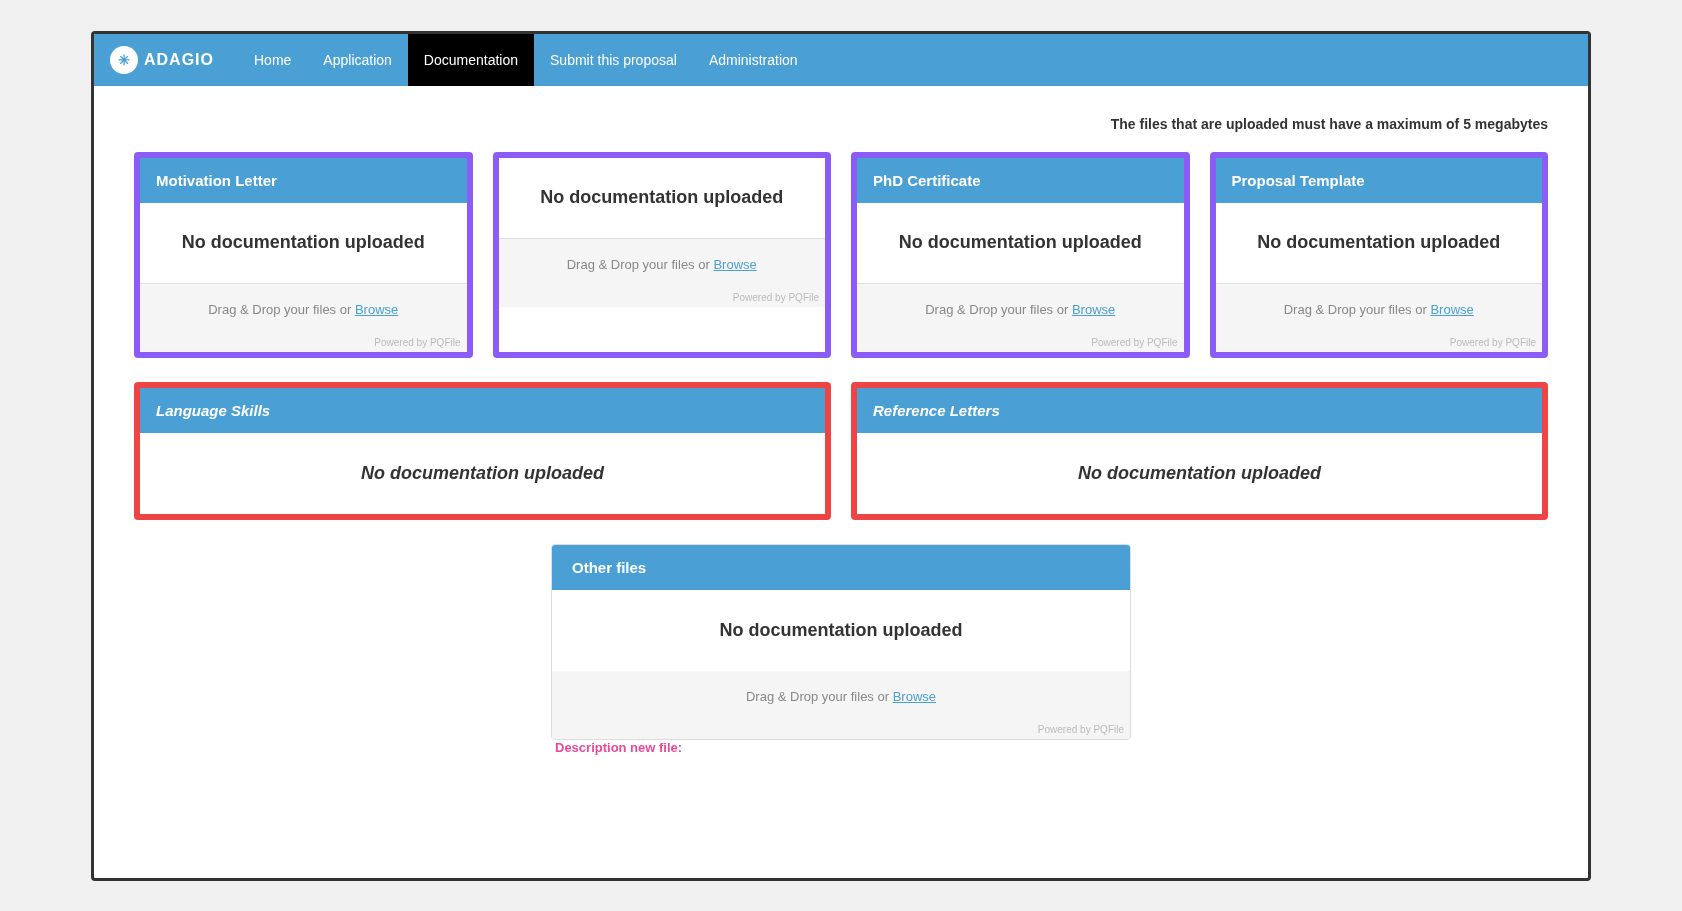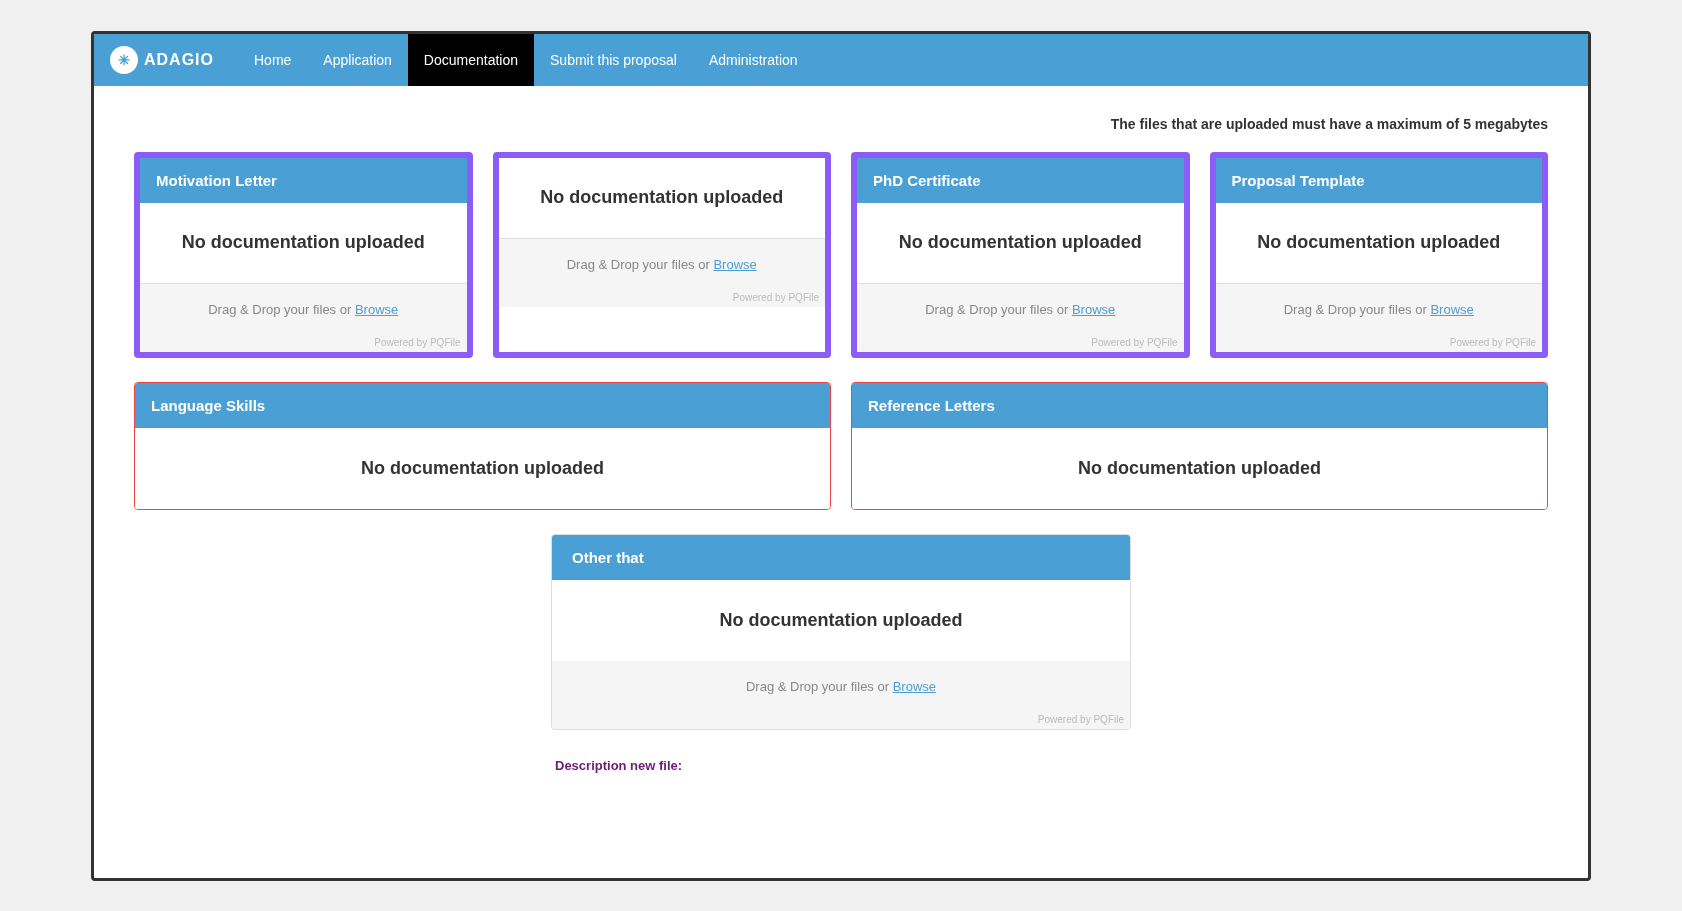--- a/index.html
+++ b/index.html
@@ -138,23 +138,24 @@
       background: #f5f5f5;
     }
     
     .wide-cards-row {
       display: grid;
       grid-template-columns: 1fr 1fr;
       gap: 20px;
       margin-bottom: 24px;
     }
     .wide-card {
-      border: 1px solid #ef4444;
+      border: 6px solid #ef4444;
       border-radius: 4px;
       overflow: hidden;
+      font-style: italic;
     }
     .wide-card-header {
       background: #4a9fd4;
       color: white;
       font-weight: bold;
       font-size: 15px;
       padding: 14px 16px;
     }
     .wide-card-body {
       padding: 30px 16px;
@@ -198,22 +199,22 @@
       color: #888;
     }
     .other-files-drop a {
       color: #4a9fd4;
       text-decoration: underline;
       cursor: pointer;
     }
     .description-label {
       font-weight: bold;
       font-size: 13px;
-      color: #701a75;
-      margin-top: 28px;
+      color: #ec4899;
+      margin-top: 0;
       text-align: left;
       width: 580px;
       padding-left: 4px;
     }
   </style>
 </head>
 <body>
 
 <div class="window-frame">
 
@@ -289,21 +290,21 @@
       <div class="wide-card-header">Reference Letters</div>
       <div class="wide-card-body">
         <span class="no-doc-text">No documentation uploaded</span>
       </div>
     </div>
       </div>
 
     <div class="other-files-section">
       <div class="other-files-card">
         <div class="other-files-header">
-          <span>Other that</span>
+          <span>Other files</span>
         </div>
         <div class="other-files-body">
           <span class="no-doc-text">No documentation uploaded</span>
         </div>
         <div class="other-files-drop">
           <span>Drag &amp; Drop your files or </span><a>Browse</a>
         </div>
         <div class="powered-by">Powered by PQFile</div>
       </div>
       <div class="description-label">Description new file:</div>

